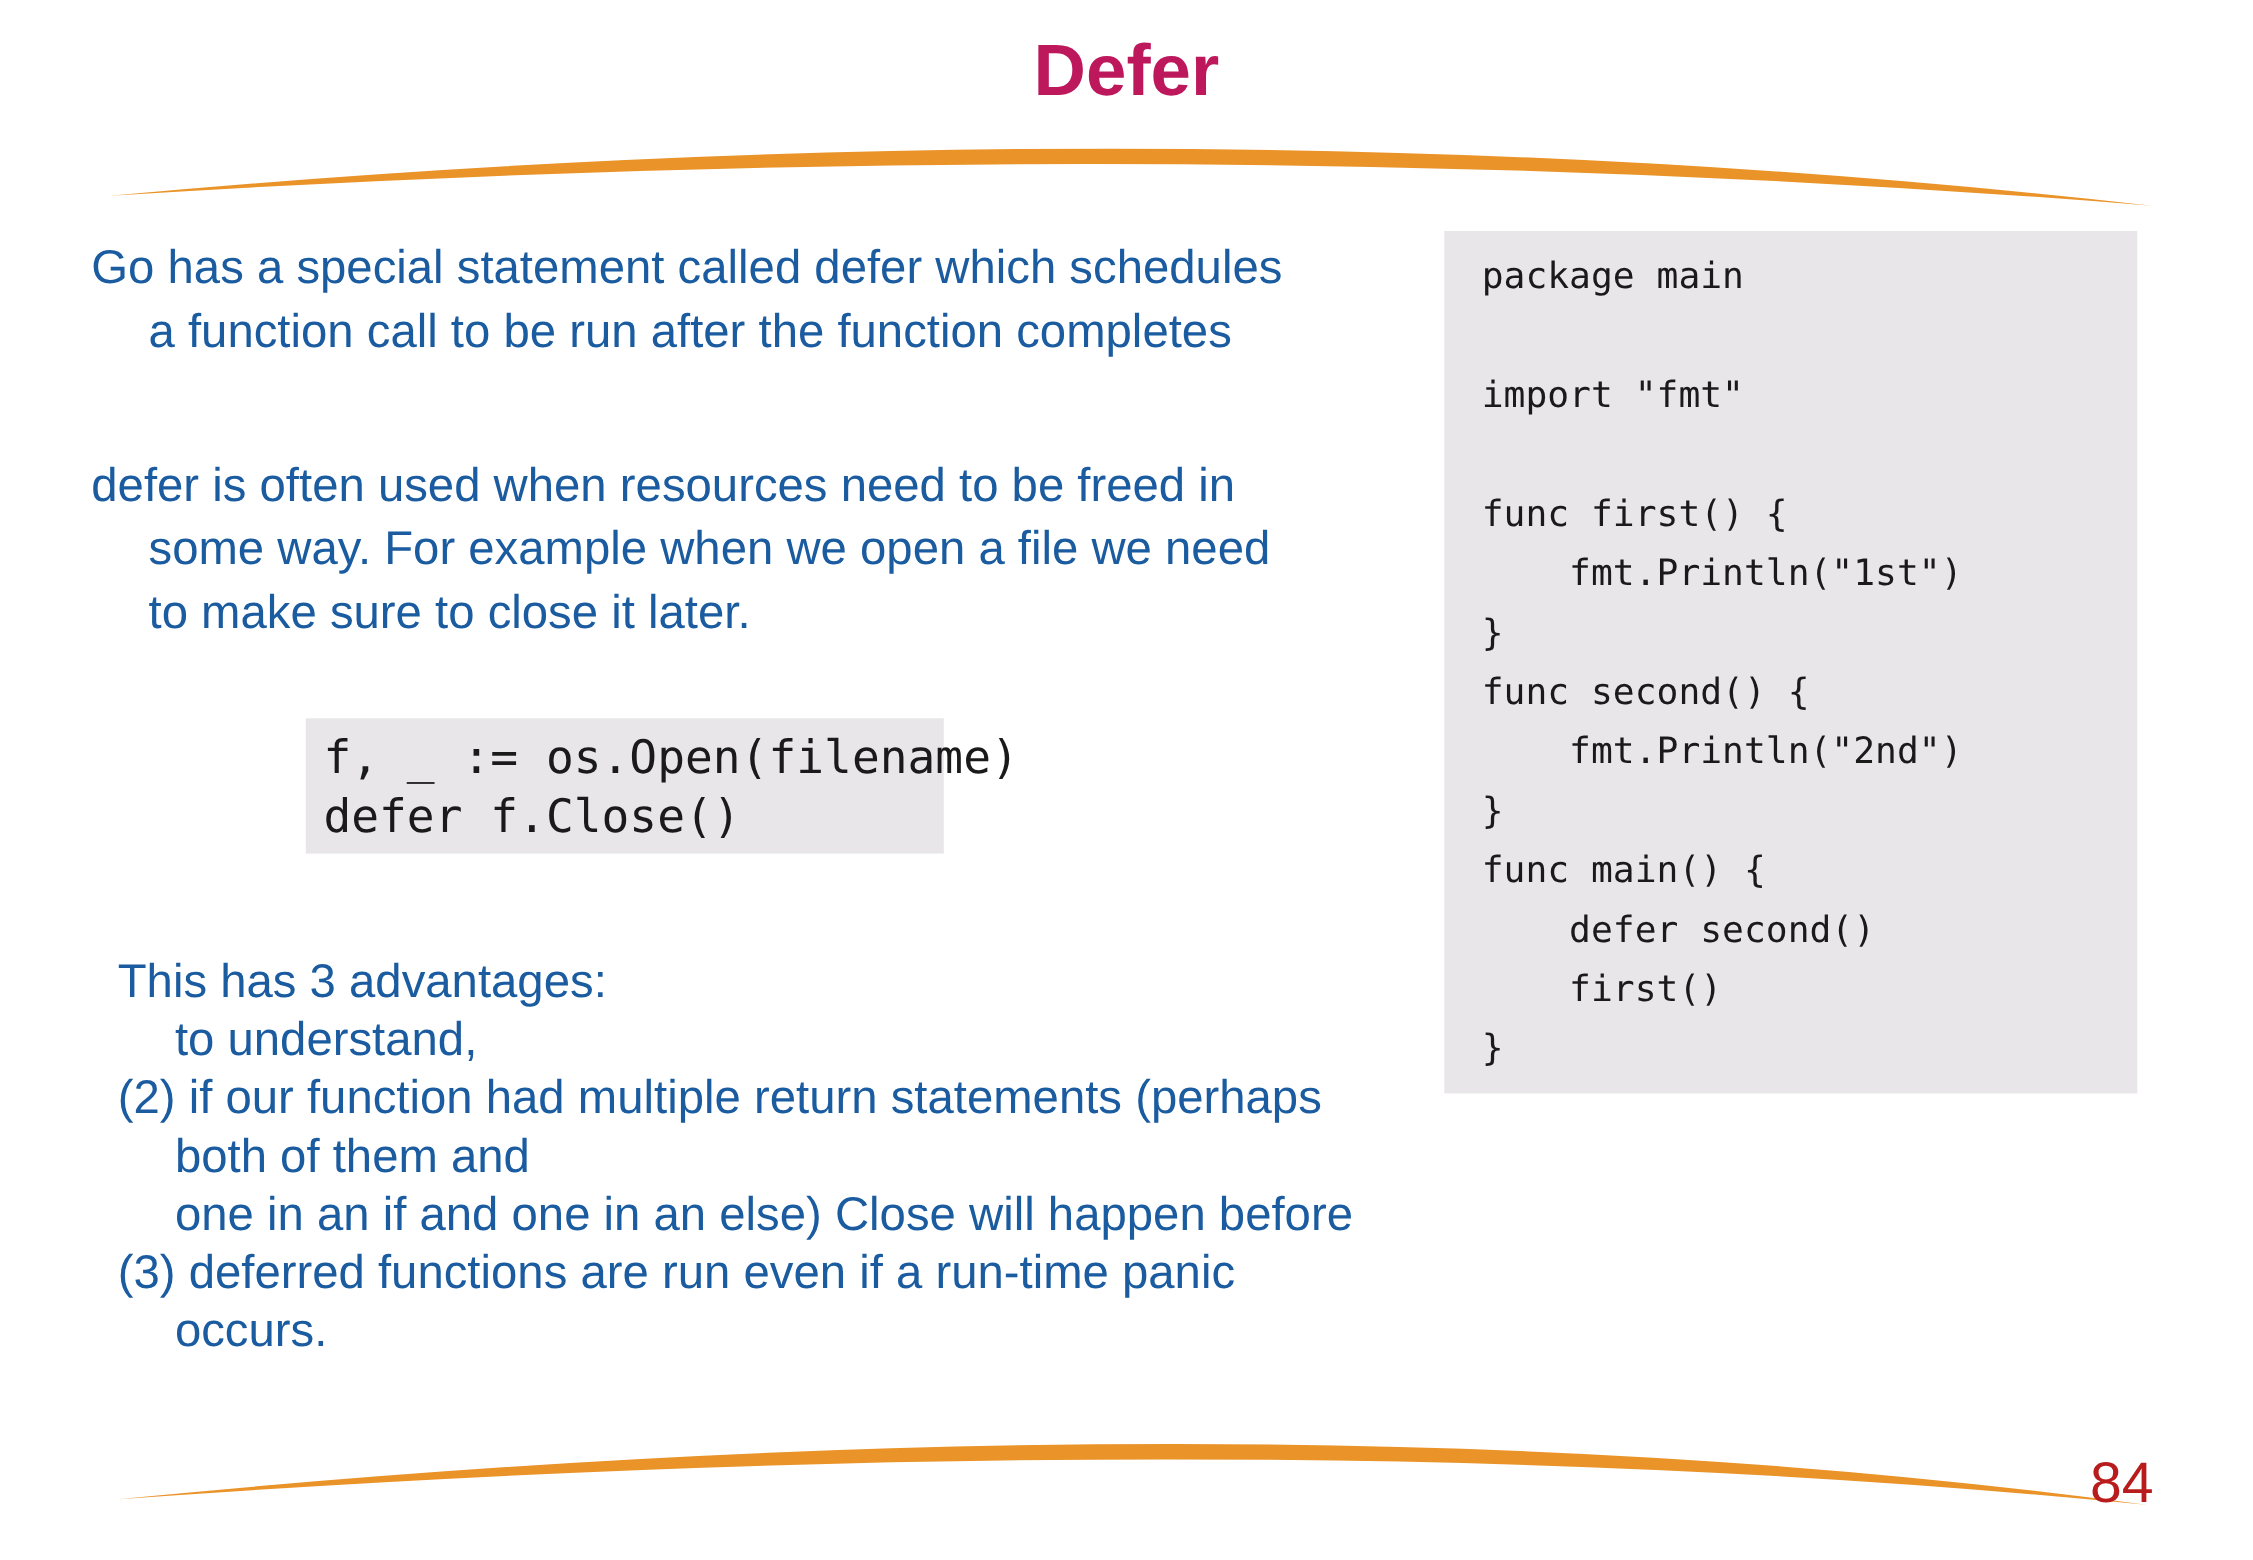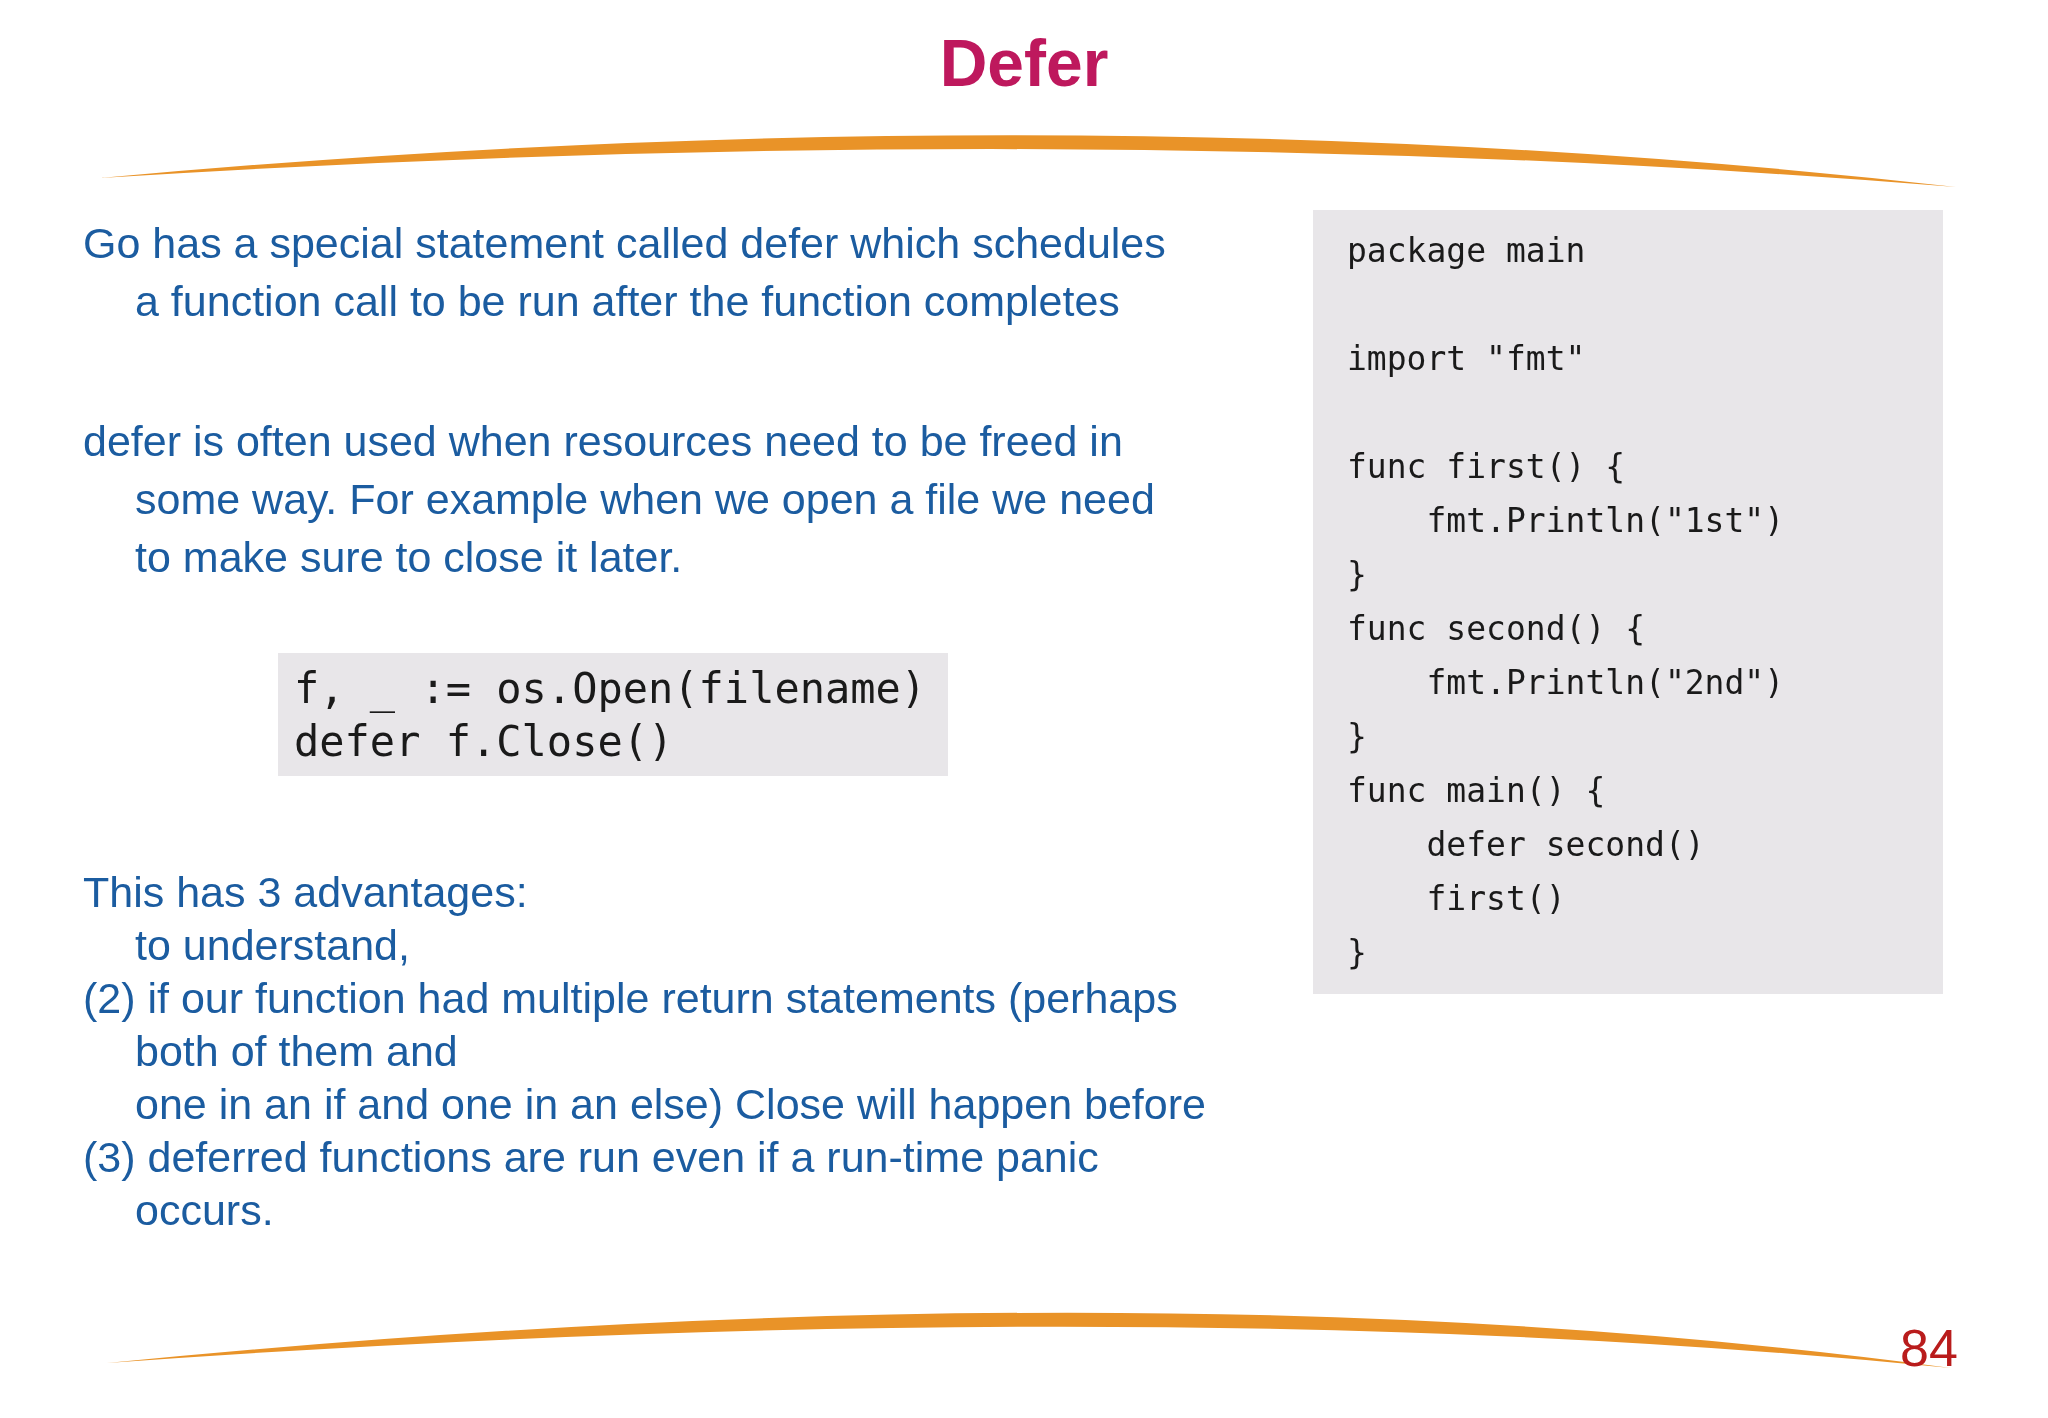--- a/index.html
+++ b/index.html
@@ -29,37 +29,37 @@
     color: #be185d;
     letter-spacing: 0;
   }
   .body-block {
     position: absolute;
     left: 83px;
     color: #1b5ca0;
     font-size: 43px;
   }
   .para { line-height: 58px; }
-  .advantages { line-height: 53px; top: 866px; }
+  .advantages { line-height: 53px; top: 866px; margin-left: 24px; }
   .line { white-space: nowrap; }
   .line.cont { padding-left: 52px; }
   .codebox {
     position: absolute;
     background: #e8e6e9;
     color: #1a1a1a;
     font-family: "DejaVu Sans Mono", monospace;
     font-weight: normal;
     white-space: pre;
     box-sizing: border-box;
     margin: 0;
   }
   .inline-code {
     left: 278px;
     top: 653px;
-    width: 670px;
+    width: 580px;
     height: 123px;
     padding: 9px 0 0 16px;
     font-size: 42px;
     line-height: 53px;
   }
   .code-panel {
     left: 1313px;
     top: 210px;
     width: 630px;
     height: 784px;

